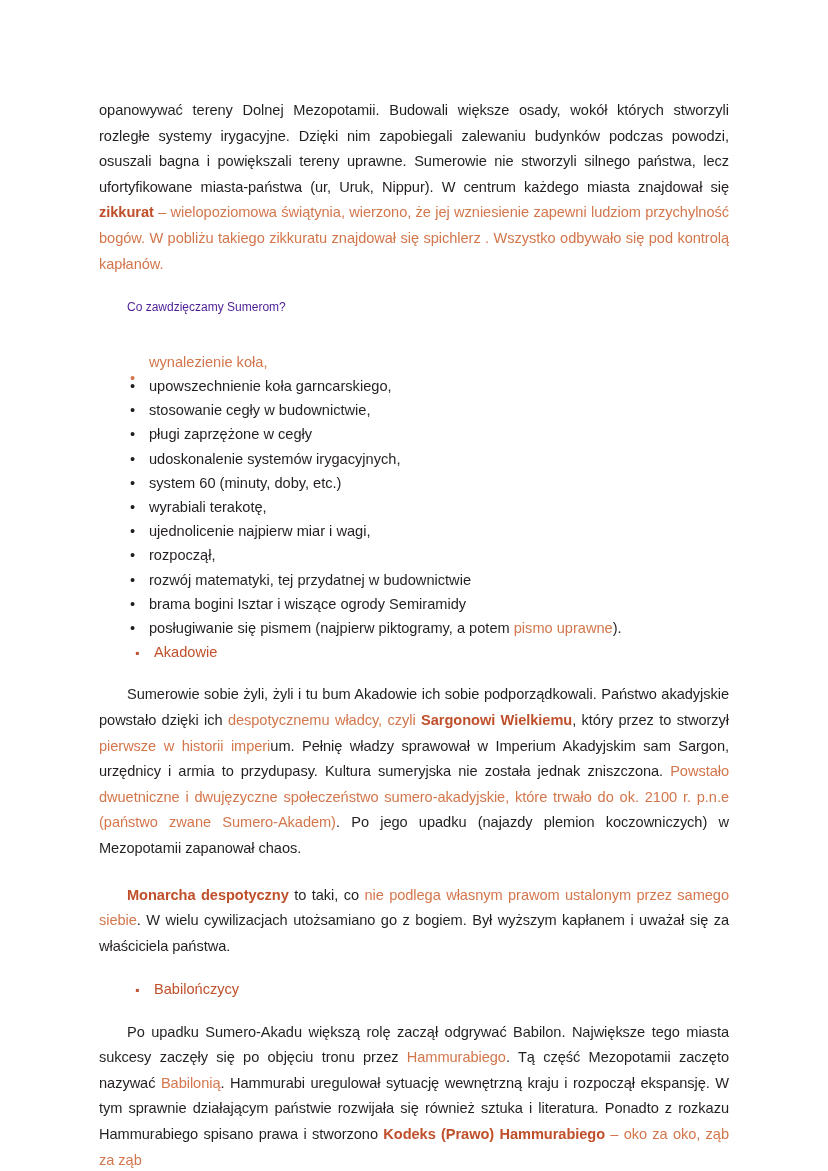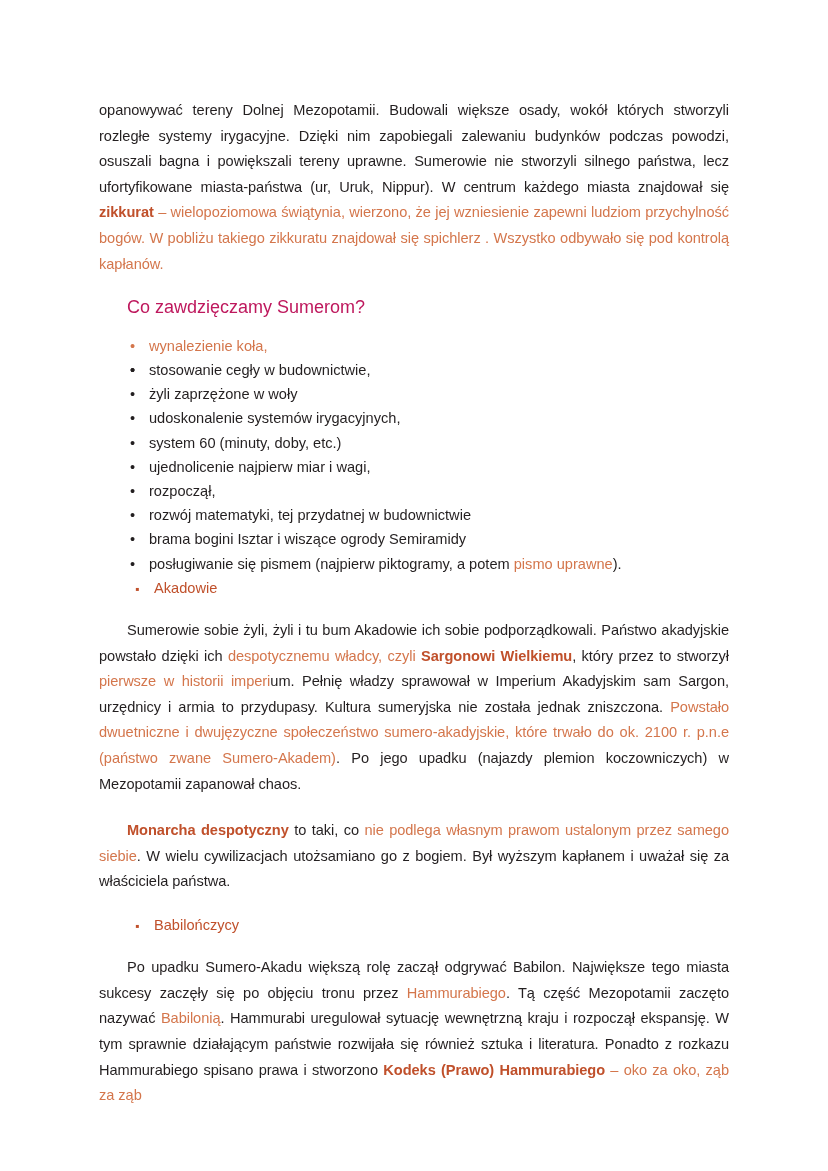--- a/index.html
+++ b/index.html
@@ -44,23 +44,23 @@
   .gap-lg { height: 21px; }
 
   
   .o      { color: #d4764c; }           
   .ob     { color: #c0502b; font-weight: bold; }           
 
   
   .subheading {
     margin: 0;
     padding-left: 28px;
-    font-size: 18px;
+    font-size: 12px;
     line-height: 25.6px;
-    color: #be185d;
+    color: #4c1d95;
   }
 
   
   ul.bullets {
     margin: 0;
     padding: 0;
     list-style: none;
   }
   ul.bullets li {
     position: relative;
@@ -87,20 +87,21 @@
   ul.bullets li.sq .marker {
     left: 36px;
   }
   ul.bullets li .marker.square::before {
     content: "\25AA";
     font-size: 12px;
   }
   ul.bullets li.orange,
   ul.bullets li.orange .marker {
     color: #d4764c;
+    margin-top: 16px;
   }
   ul.bullets li.dark-orange,
   ul.bullets li.dark-orange .marker {
     color: #c0502b;
   }
 
   
   ul.bullets.single li.sq { padding-left: 55px; }
 </style>
 </head>
@@ -117,36 +118,41 @@
 
     <div class="gap-sm"></div>
 
     <ul class="bullets">
       <li class="orange">
         <span class="marker dot"></span>
         <span>wynalezienie koła,</span>
       </li>
       <li>
         <span class="marker dot"></span>
+        <span>upowszechnienie koła garncarskiego,</span>
       </li>
       <li>
         <span class="marker dot"></span>
         <span>stosowanie cegły w budownictwie,</span>
       </li>
       <li>
         <span class="marker dot"></span>
-        <span>żyli zaprzężone w woły</span>
+        <span>pługi zaprzężone w cegły</span>
       </li>
       <li>
         <span class="marker dot"></span>
         <span>udoskonalenie systemów irygacyjnych,</span>
       </li>
       <li>
         <span class="marker dot"></span>
         <span>system 60 (minuty, doby, etc.)</span>
+      </li>
+      <li>
+        <span class="marker dot"></span>
+        <span>wyrabiali terakotę,</span>
       </li>
       <li>
         <span class="marker dot"></span>
         <span>ujednolicenie najpierw miar i wagi,</span>
       </li>
       <li>
         <span class="marker dot"></span>
         <span>rozpoczął,</span>
       </li>
       <li>

